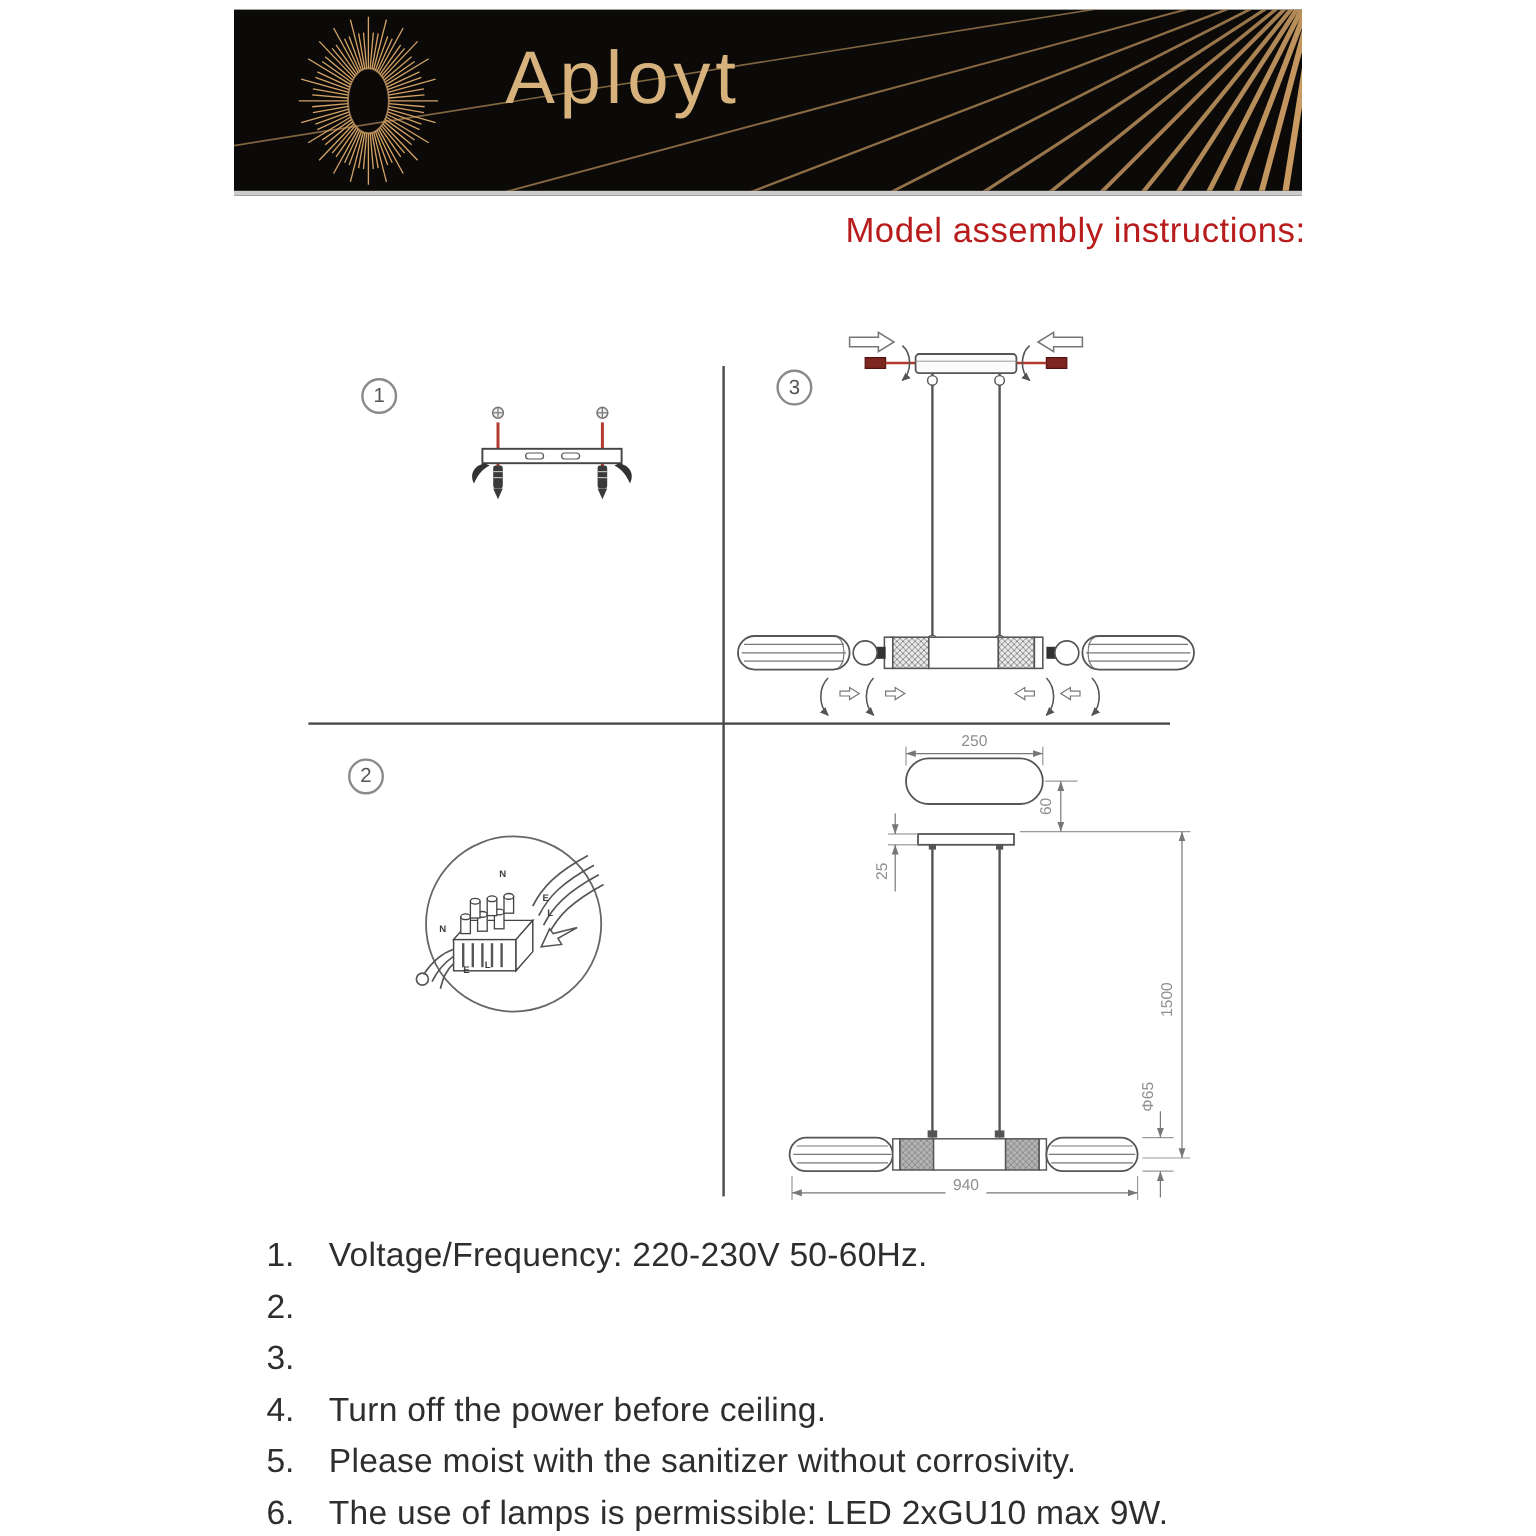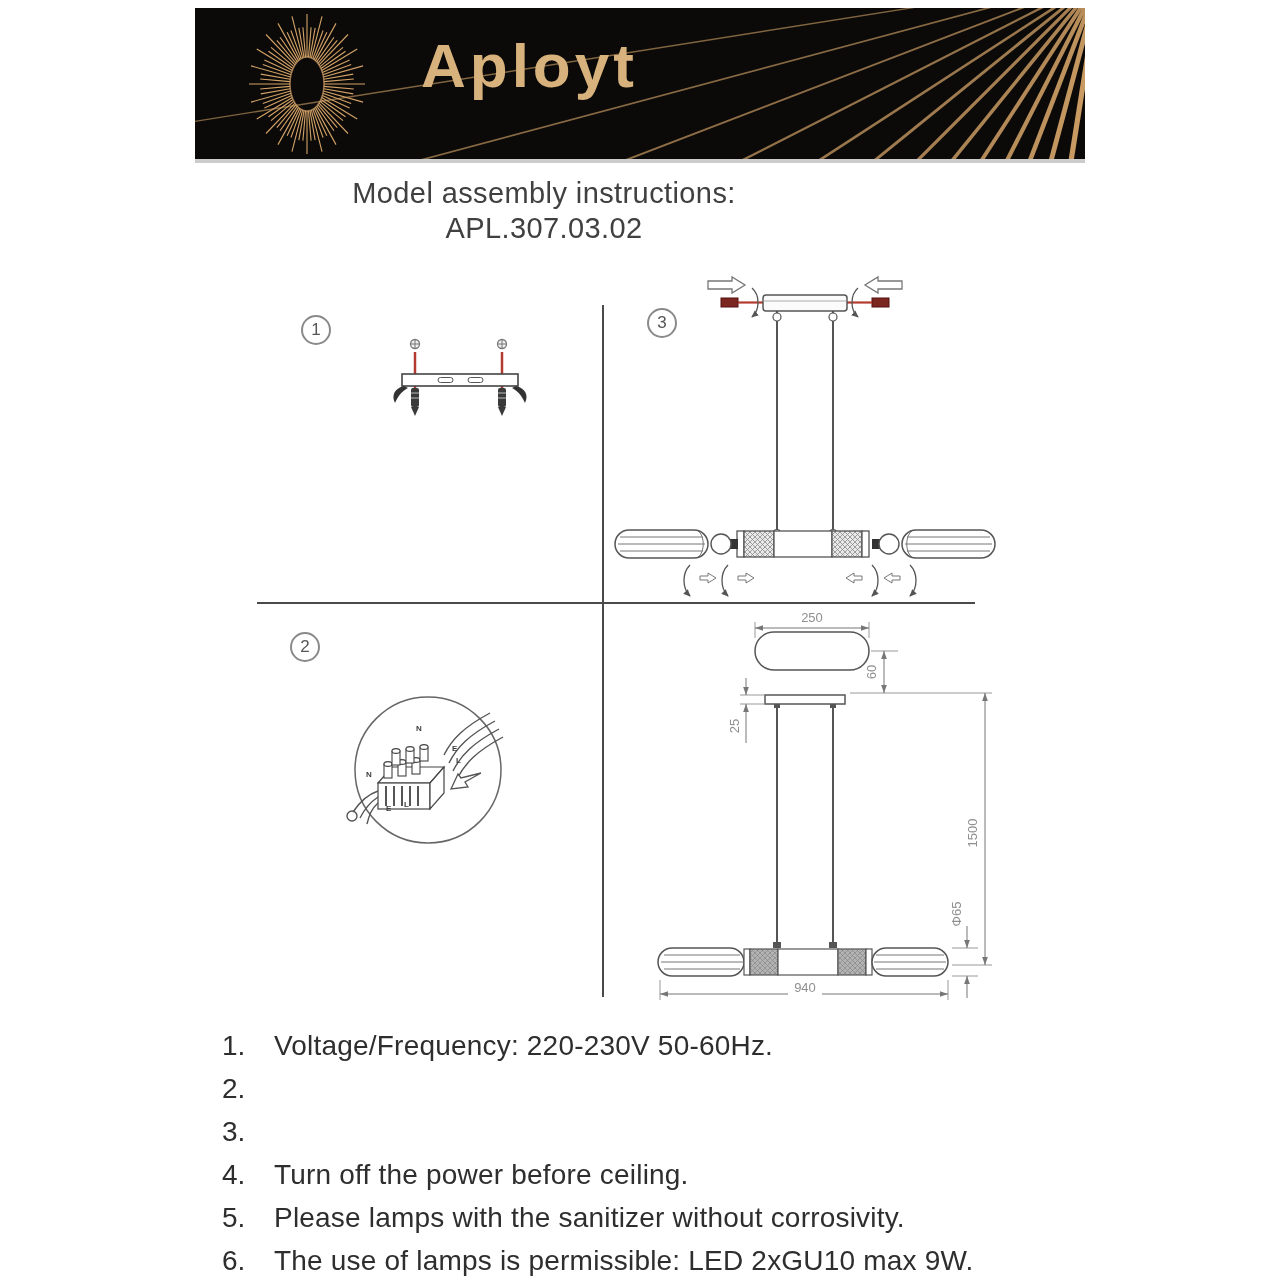--- a/index.html
+++ b/index.html
@@ -6,24 +6,24 @@
   html,body{width:1280px;height:1280px;background:#ffffff;font-family:"Liberation Sans",sans-serif}
   .page{position:absolute;left:0;top:0;width:1280px;height:1280px;background:#fff;overflow:hidden}
   .abs{position:absolute}
 
   
   .banner{position:absolute;left:195px;top:8px;width:890px;height:155px;
           background:var(--banner-bg,#0b0a08);border-bottom:4px solid #cccccc;overflow:hidden}
   #banner-rays{position:absolute;left:0;top:0}
   #sunburst{position:absolute;left:48px;top:2px}
   .brand{position:absolute;left:226px;top:22px;font-size:62px;letter-spacing:4px;
-         color:var(--brand-gold,#d8b27c);font-weight:700}
-
-  
-  .title-block{position:absolute;left:0;top:176px;width:1088px;text-align:center;color:#404040}
+         color:var(--brand-gold,#d8b27c);font-weight:400}
+
+  
+  .title-block{position:absolute;left:0;top:176px;width:1088px;text-align:right;color:#b91c1c}
   .title-line{font-size:29px;line-height:35px;font-weight:500;letter-spacing:.4px}
 
   
   .divider{position:absolute;background:#4a4a4a}
   .div-v{left:602px;top:305px;width:2px;height:692px}
   .div-h{left:257px;top:602px;width:718px;height:2px}
 
   
   .badge{position:absolute;width:30px;height:30px;border:2px solid #8a8a8a;border-radius:50%;
          display:flex;align-items:center;justify-content:center;font-size:17px;color:#555;background:#fff}
@@ -132,21 +132,20 @@
         <line x1="80.42073904691416" y1="67.01188578223194" x2="120.02369792476597" y2="55.882666842823554" stroke="#d4a368" stroke-width="1.1"></line>
         <line x1="80.74173180120754" y1="69.31149920299288" x2="110.28596439157377" y2="64.10205387298497" stroke="#d4a368" stroke-width="1.1"></line>
         <line x1="80.93530986755968" y1="71.64679494581323" x2="110.82115081031205" y2="69.03212266338348" stroke="#d4a368" stroke-width="1.1"></line>
         <ellipse cx="64" cy="74" rx="17" ry="27" fill="none" stroke="#d4a368" stroke-width="1.5" opacity="0.7"></ellipse>
       </svg>
     <div class="brand">Aployt</div>
   </div>
 
   <div class="title-block">
     <div class="title-line">Model assembly instructions:</div>
-    <div class="title-line">APL.307.03.02</div>
   </div>
 
   <div class="divider div-v"></div>
   <div class="divider div-h"></div>
 
   <div class="badge" style="left:301px;top:315px">
     <span>1</span>
     </div>
   <div class="badge" style="left:290px;top:632px">
     <span>2</span>
@@ -386,21 +385,21 @@
     </div>
     <div class="ins-row">
       <span class="ins-num">3.</span>
     </div>
     <div class="ins-row">
       <span class="ins-num">4.</span>
       <span class="ins-text">Turn off the power before ceiling.</span>
     </div>
     <div class="ins-row">
       <span class="ins-num">5.</span>
-      <span class="ins-text">Please lamps with the sanitizer without corrosivity.</span>
+      <span class="ins-text">Please moist with the sanitizer without corrosivity.</span>
     </div>
     <div class="ins-row">
       <span class="ins-num">6.</span>
       <span class="ins-text">The use of lamps is permissible: LED 2xGU10 max 9W.</span>
     </div>
   </div>
 
 </div>
 
 </body></html>

